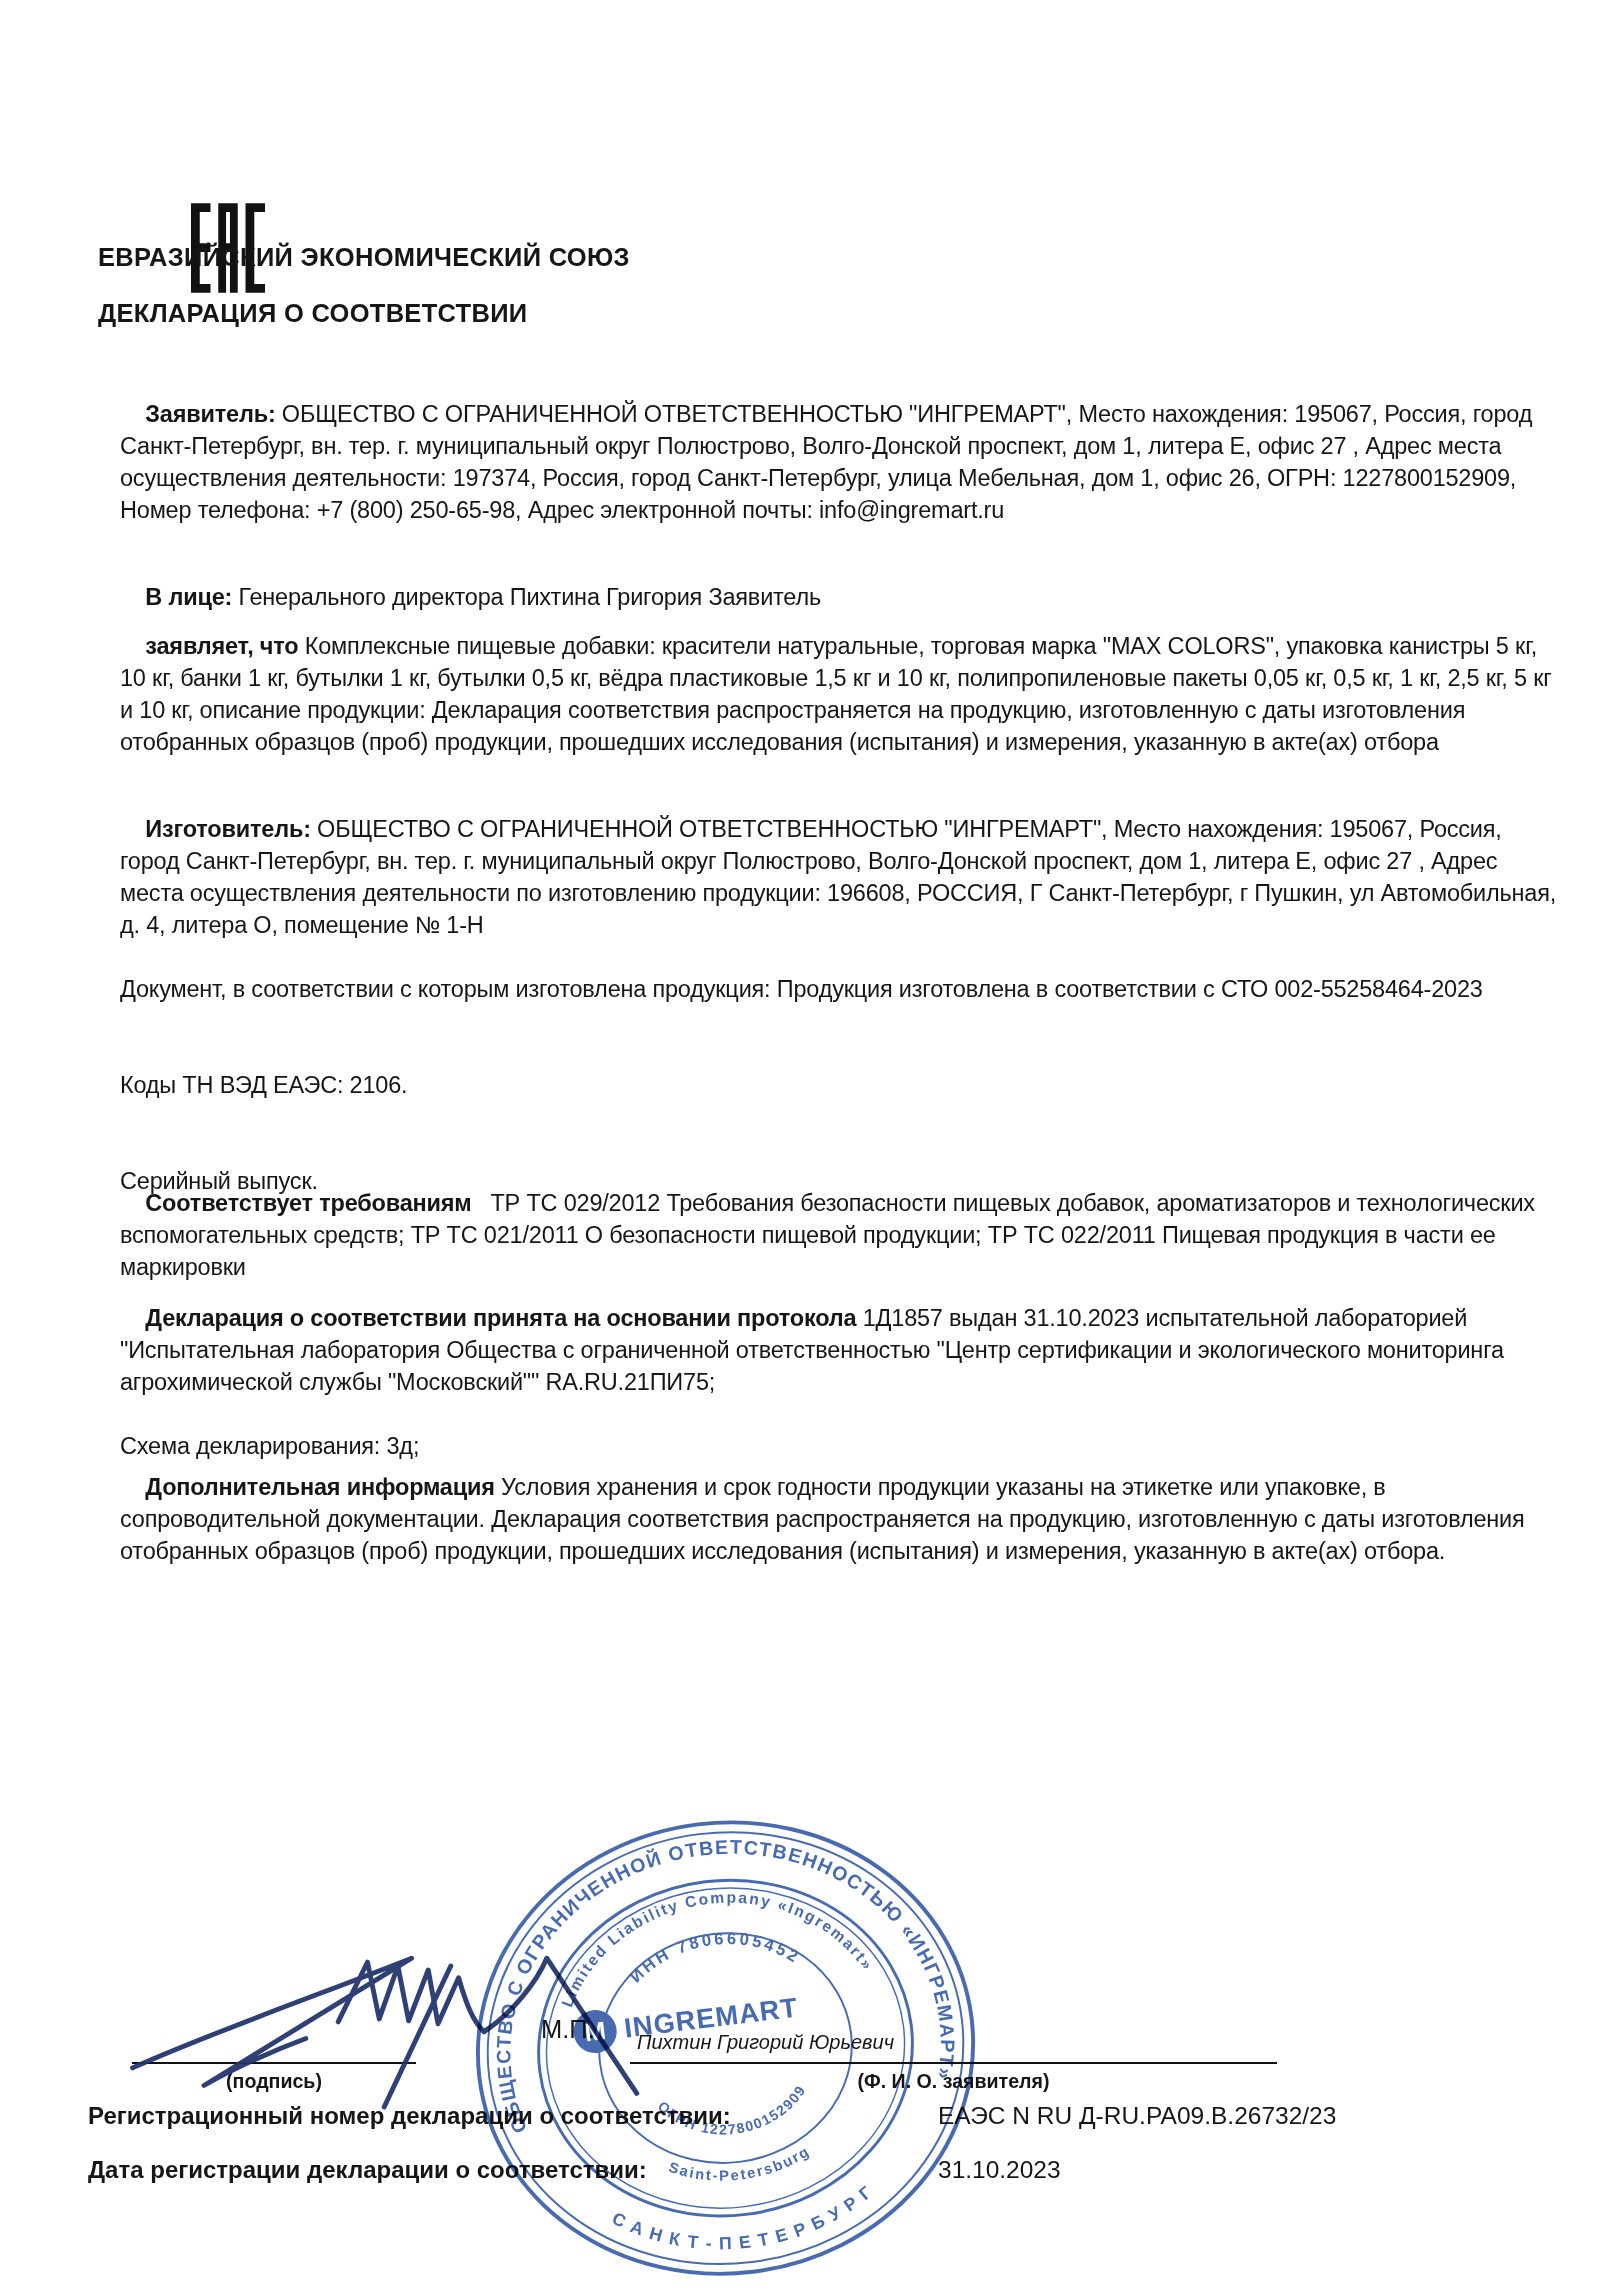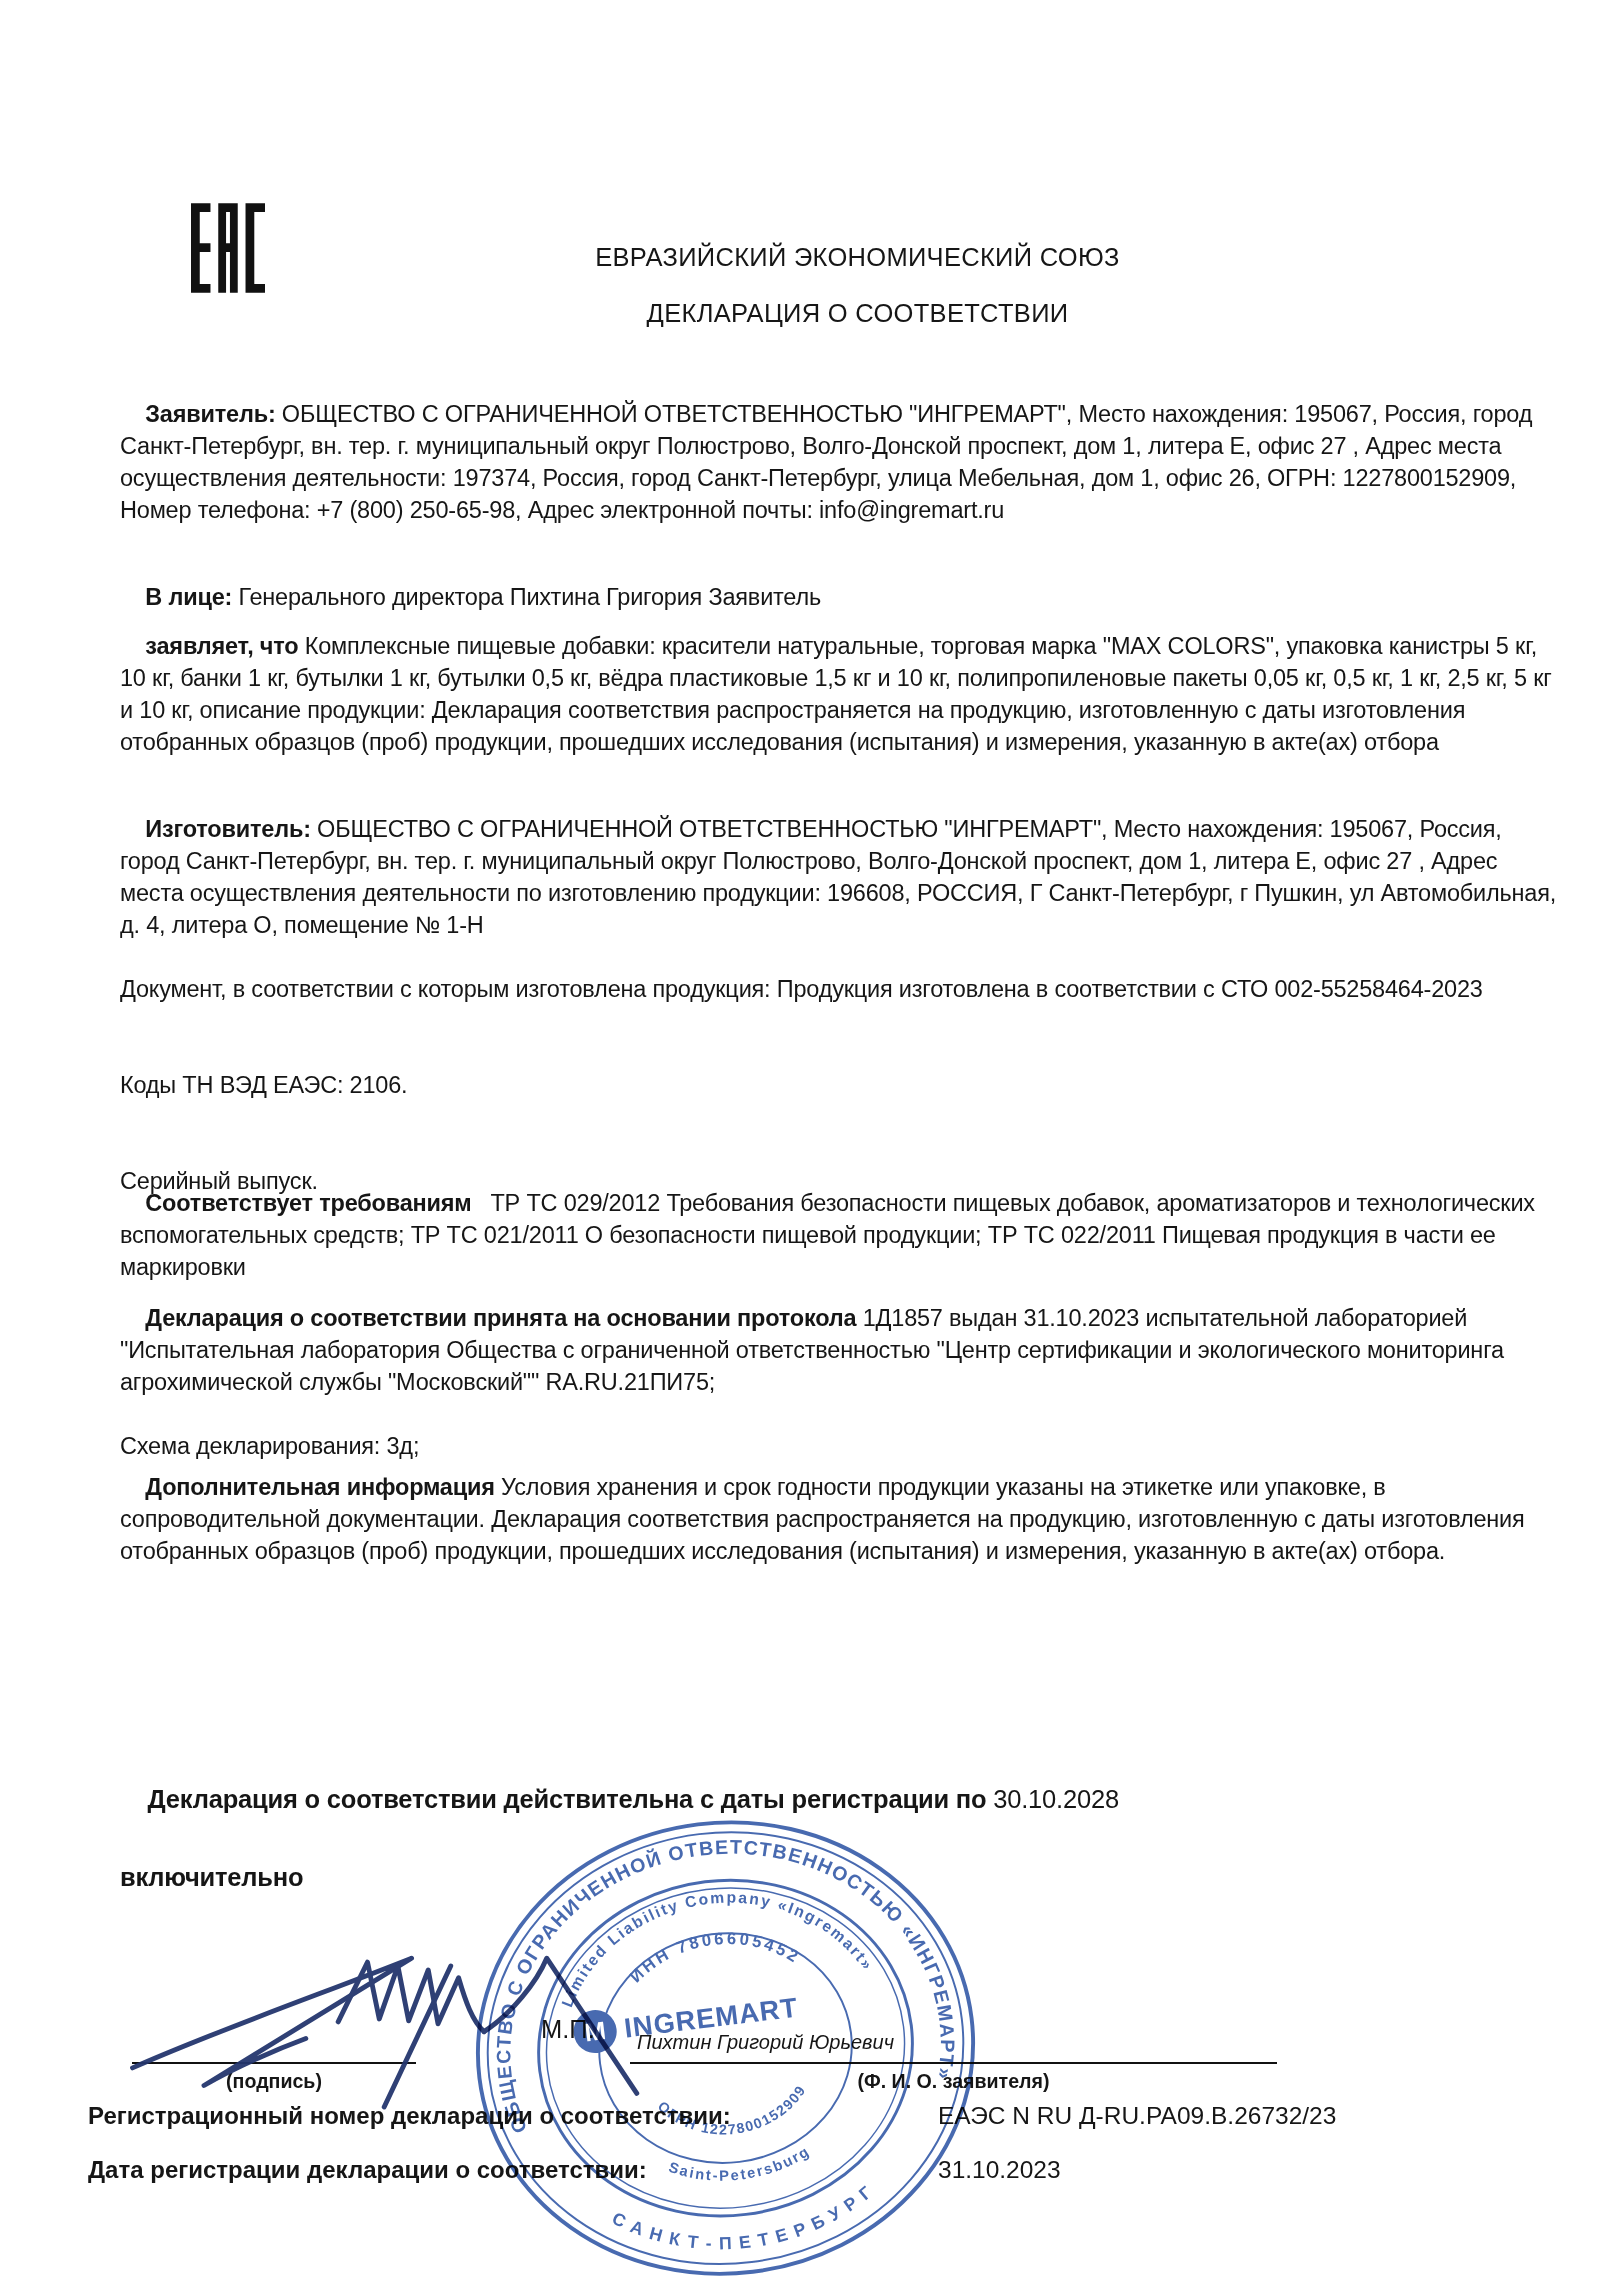--- a/index.html
+++ b/index.html
@@ -9,22 +9,22 @@
     font-family:"Liberation Sans","DejaVu Sans",sans-serif;
     color:#161616;
   }
   .abs { position:absolute; }
   .para {
     left:88px; width:1439px; font-size:23.5px; line-height:32px;
     letter-spacing:-0.2px; white-space:pre-wrap; position:absolute;margin-left:32px;
   }
   .para b { font-weight:bold; }
   .title-line {
-    left:98px; width:1519px; text-align:center; position:absolute;
-    font-weight:normal; font-size:25.5px; letter-spacing:0.3px;
+    left:98px; width:1519px; position:absolute;
+    font-weight:bold; font-size:25.5px; letter-spacing:0.3px;
   }
   .validity { font-size:25.5px; line-height:39px; }
   .sig-line { position:absolute; border-top:2.9px solid #111; }
   .caption { position:absolute; font-weight:bold; font-size:19.6px; text-align:center; }
   .reg-label { position:absolute; left:88px; font-weight:bold; font-size:24px; white-space:pre; }
   .reg-value { position:absolute; left:938px; font-size:24.5px; white-space:pre;text-align:right; }
   .mp { position:absolute; left:541px; top:2015px; font-size:25.5px; }
   .fio-name { position:absolute; left:637px; top:2031px; font-size:20px;font-style:italic; }
   svg text { font-family:"Liberation Sans","DejaVu Sans",sans-serif; }
 </style>
@@ -69,24 +69,20 @@
 
   <div class="para" style="top:1270px;">
     <b>Декларация о соответствии принята на основании протокола</b><span> 1Д1857 выдан 31.10.2023 испытательной лабораторией "Испытательная лаборатория Общества с ограниченной ответственностью "Центр сертификации и экологического мониторинга агрохимической службы "Московский"" RA.RU.21ПИ75;</span>
     <div>Схема декларирования: 3д;</div>
   </div>
 
   <div class="para" style="top:1439px;">
     <b>Дополнительная информация</b><span> Условия хранения и срок годности продукции указаны на этикетке или упаковке, в сопроводительной документации. Декларация соответствия распространяется на продукцию, изготовленную с даты изготовления отобранных образцов (проб) продукции, прошедших исследования (испытания) и измерения, указанную в акте(ах) отбора.</span>
   </div>
 
-  <div class="para validity" style="top:1741px;">
-    <b>Декларация о соответствии действительна с даты регистрации по</b><span> 30.10.2028</span>
-    <div><b>включительно</b></div>
-  </div>
 
   <div class="mp">М.П.</div>
   <div class="fio-name">Пихтин Григорий Юрьевич</div>
 
   <div class="sig-line" style="left:132px; top:2062px; width:284px;"></div>
   <div class="sig-line" style="left:630px; top:2062px; width:647px;"></div>
 
   <div class="caption" style="left:132px; top:2070px; width:284px;">(подпись)</div>
   <div class="caption" style="left:630px; top:2070px; width:647px;">(Ф. И. О. заявителя)</div>
 

